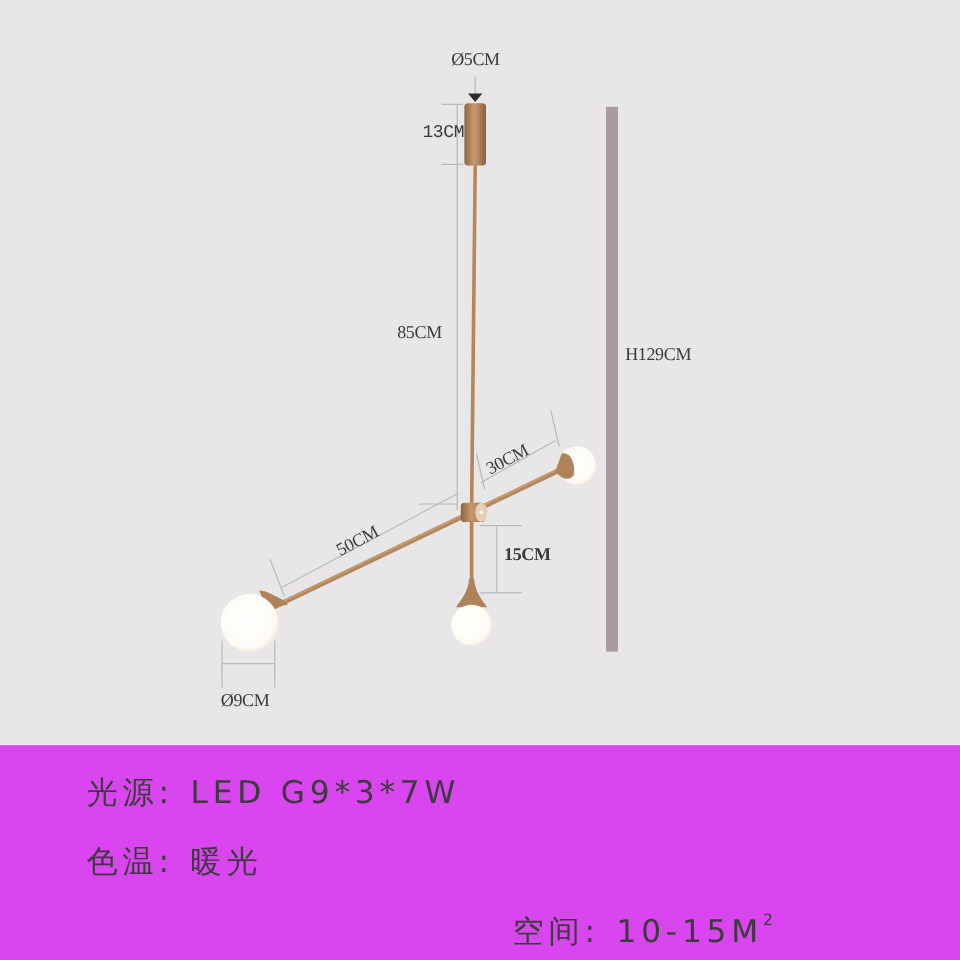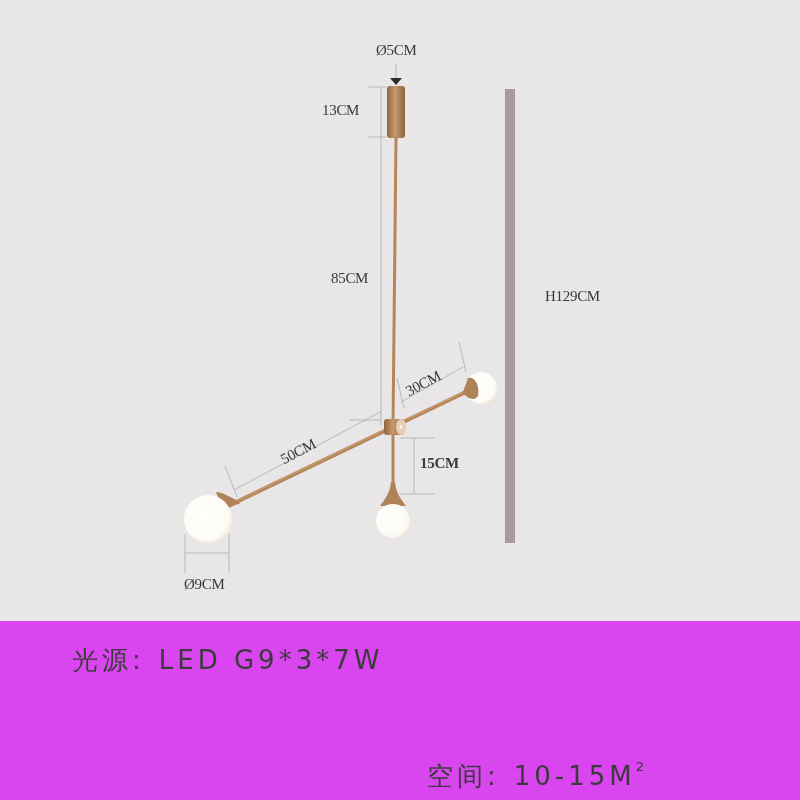--- a/index.html
+++ b/index.html
@@ -106,30 +106,33 @@
     <ellipse cx="401" cy="427" rx="5" ry="8" fill="#e6cfb3"></ellipse>
     <circle cx="401" cy="427" r="1.5" fill="#fff"></circle>
 
     <line x1="393" y1="434" x2="393" y2="490" stroke="#b4865a" stroke-width="3"></line>
     <path d="M391,482 C390,494 384,500 380,506 L406,506 C402,500 396,494 395,482 Z" fill="#b08258"></path>
 
     <circle cx="393" cy="521" r="17" fill="url(#globeG)"></circle>
   </svg>
 
   <div class="dim-label" style="left:376px; top:42px;">Ø5CM</div>
-  <div class="dim-label" style="left:322px; top:102px;">13CM</div>
+  <div class="dim-label" style="left:352px; top:102px;font-family:Liberation Mono, monospace;">13CM</div>
   <div class="dim-label" style="left:331px; top:270px;">85CM</div>
-  <div class="dim-label" style="left:521px; top:288px;margin-left:24px;">H129CM</div>
+  <div class="dim-label" style="left:521px; top:288px;">H129CM</div>
   <div class="dim-label rot" style="left:407px; top:384px; transform: rotate(-28deg);">30CM</div>
   <div class="dim-label rot" style="left:282px; top:452px; transform: rotate(-28deg);">50CM</div>
   <div class="dim-label" style="left:420px; top:455px;font-weight:bold;">15CM</div>
   <div class="dim-label" style="left:184px; top:576px;">Ø9CM</div>
 </div>
 
 <div id="info">
   <div class="row" style="left:72px; top:22px;">
     <span class="k">光源:</span><span class="v">LED G9*3*7W</span>
   </div>
+  <div class="row" style="left:72px; top:80px;">
+    <span class="k">色温:</span><span class="v">暖光</span>
+  </div>
 
   <div class="row" style="left:427px; top:138px;">
     <span class="k">空间:</span><span class="v"><span>10-15M</span><sup class="s">2</sup></span>
   </div>
 </div>
 
 </body></html>

